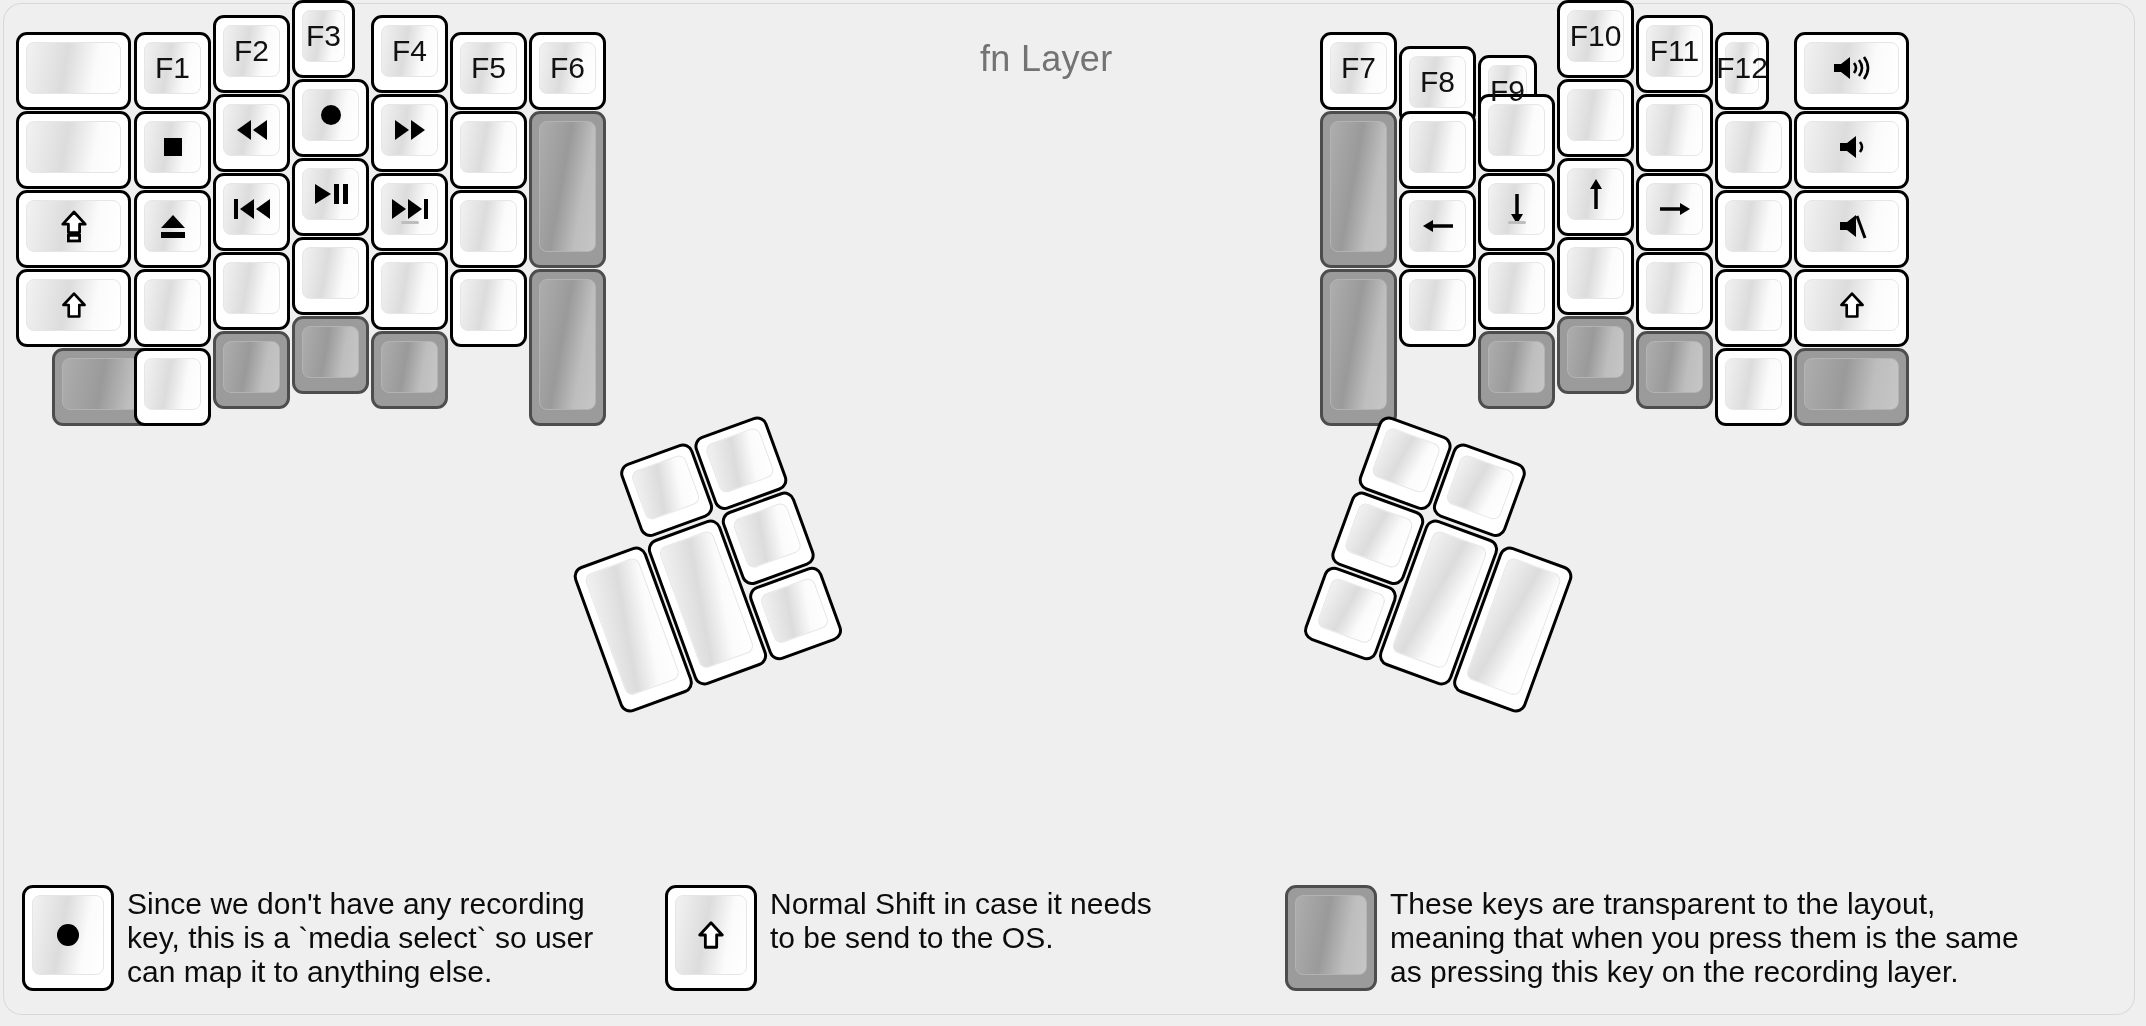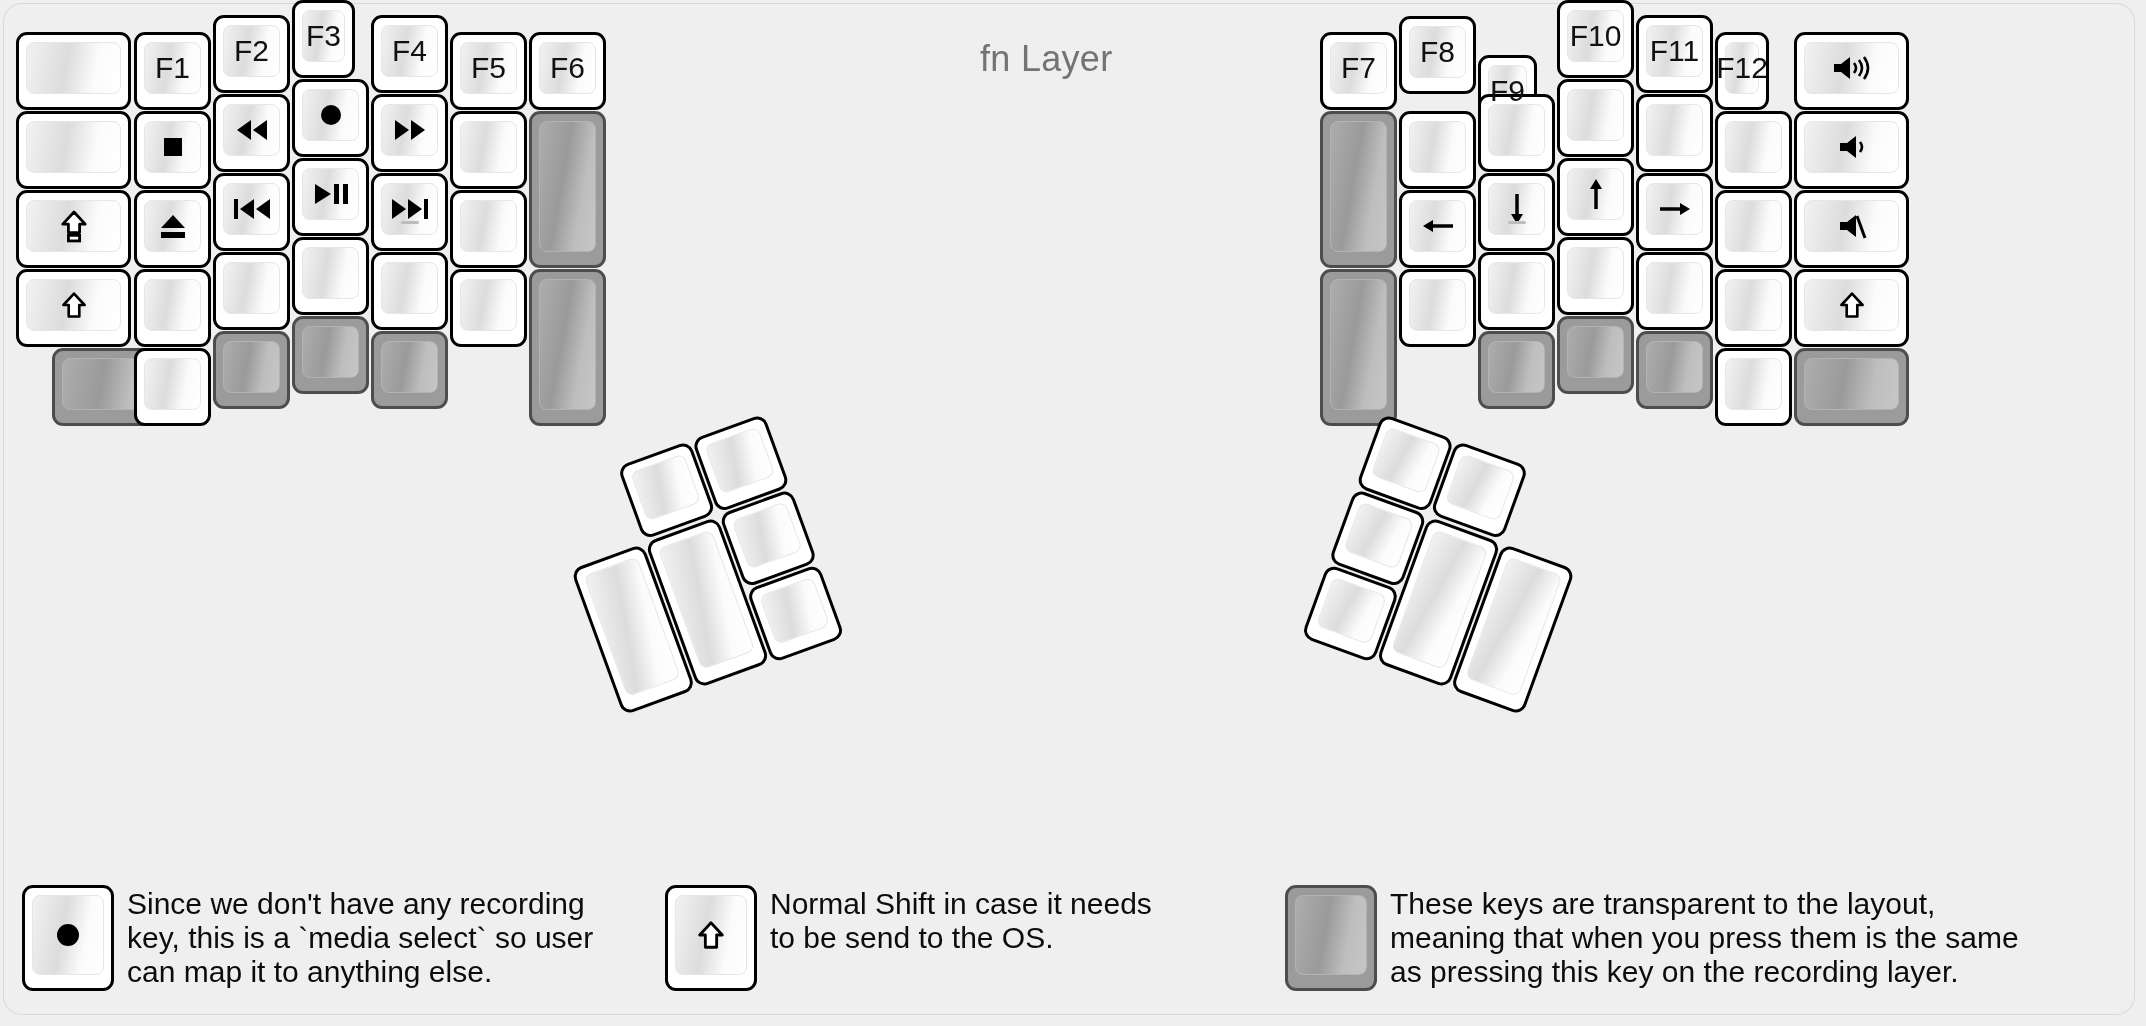--- a/index.html
+++ b/index.html
@@ -280,21 +280,21 @@
       <div class="key" style="left: 1320px; top: 32px; width: 77px; height: 78px;">
         <div class="top"></div>
         <span class="lbl">F7</span>
       </div>
       <div class="key trans" style="left: 1320px; top: 111px; width: 77px; height: 157px;">
         <div class="top"></div>
       </div>
       <div class="key trans" style="left: 1320px; top: 269px; width: 77px; height: 157px;">
         <div class="top"></div>
       </div>
-      <div class="key" style="left: 1399px; top: 16px; width: 77px; height: 78px;">
+      <div class="key" style="left: 1399px; top: 46px; width: 77px; height: 78px;">
         <div class="top"></div>
         <span class="lbl">F8</span>
       </div>
       <div class="key" style="left: 1399px; top: 111px; width: 77px; height: 78px;">
         <div class="top"></div>
       </div>
       <div class="key" style="left: 1399px; top: 190px; width: 77px; height: 78px;">
         <div class="top"></div>
         <span class="lbl sym">
           <svg width="36" height="26" viewBox="0 0 36 26">

